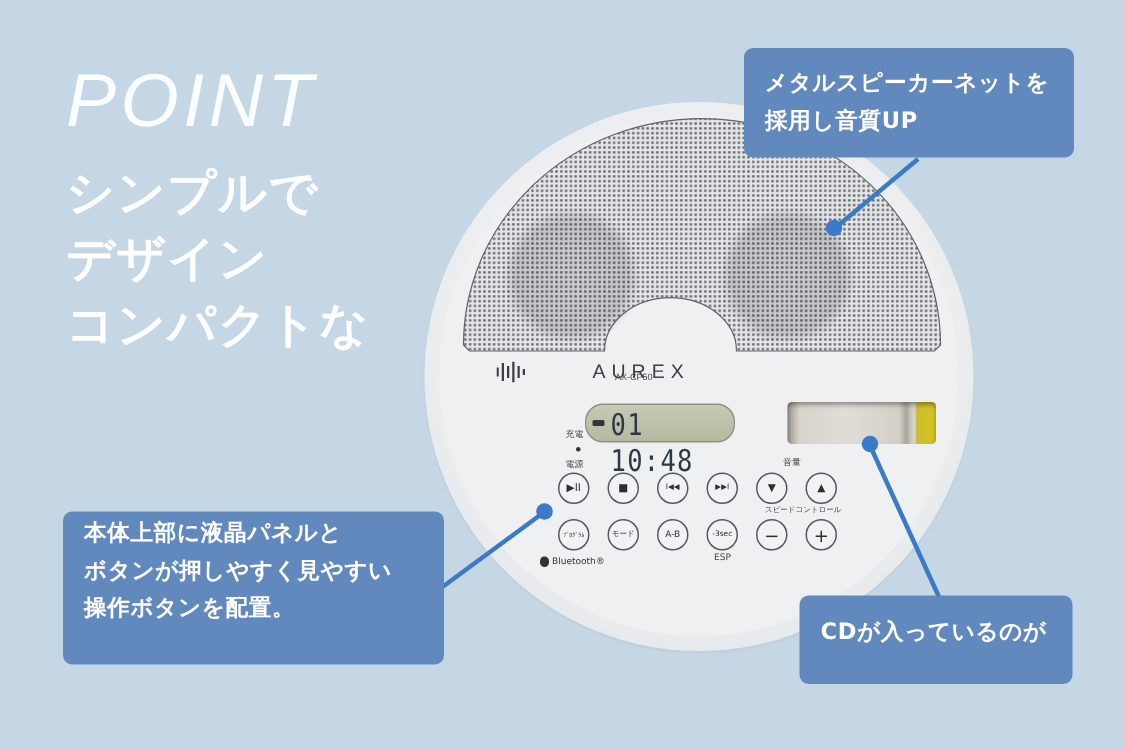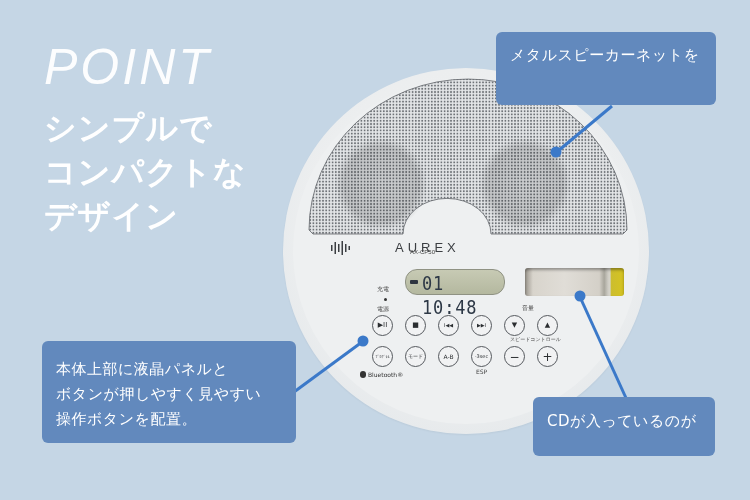--- a/index.html
+++ b/index.html
@@ -38,21 +38,21 @@
     background: #eef0f1;
   }
   .grille-svg { position: absolute; left: 0; top: 0; }
 
   .brand { position: absolute; left: 48px; top: 172px; display: flex; align-items: center; gap: 36px; }
   .brand-logo { width: 20px; height: 14px; margin-right: 8px; }
   .brand-name { font-size: 13px; letter-spacing: 4px; color: #3b3e42; font-family: "Liberation Sans", sans-serif; }
   .model { position: absolute; left: 127px; top: 181px; font-size: 6px; color: #444; font-family: "Liberation Sans", sans-serif; }
 
   .lcd {
-    position: absolute; left: 122px; top: 201px; width: 100px; height: 26px;
+    position: absolute; left: 107px; top: 201px; width: 100px; height: 26px;
     background: linear-gradient(#c7cab4, #b4b89f);
     border: 1px solid #8f9283; border-radius: 12px;
   }
   .lcd-tag { position: absolute; left: 4px; top: 10px; width: 8px; height: 4px; background: #2e3540; border-radius: 1px; }
   .lcd-digits {
     position: absolute; left: 16px; top: 1px;
     font-family: "DejaVu Sans Mono", monospace; font-size: 20px; color: #2d3846; letter-spacing: 1px;
     transform: scaleX(0.85); transform-origin: left;
   }
   .cd-window {
@@ -75,38 +75,38 @@
   .btn .g.big { font-size: 12px; }
   .bt-label { position: absolute; left: 77px; top: 303px; font-size: 6px; color: #333; display: flex; align-items: center; }
   .bt-icon { display: inline-block; width: 6px; height: 7px; border-radius: 3px; background: #333; margin-right: 2px; }
 
   
   .callout {
     position: absolute; background: #6289bd; color: #ffffff;
     border-radius: 6px; font-size: 15px; line-height: 25px; padding: 10px 14px;
     letter-spacing: 0.5px;
   }
-  .callout span { display: block; white-space: nowrap; }
+  .callout span { display: block; white-space: nowrap; font-weight: bold; }
   .callout-speaker { left: 496px; top: 32px; width: 220px; height: 73px; padding-top: 11px; }
-  .callout-panel { left: 42px; top: 341px; width: 254px; height: 102px; padding-top: 16px; }
+  .callout-panel { left: 42px; top: 341px; width: 254px; height: 102px; padding-top: 2px; }
   .callout-cd { left: 533px; top: 397px; width: 182px; height: 59px; padding-top: 12px; }
 
   .overlay { position: absolute; left: 0; top: 0; pointer-events: none; }
 </style>
 </head>
 <body>
 
 <div class="stage">
 
   <div class="headline">
     <div class="point-label">POINT</div>
     <div class="feature-title">
       <span>シンプルで</span>
+      <span>デザイン</span>
       <span>コンパクトな</span>
-      <span>デザイン</span>
     </div>
   </div>
 
   <div class="device">
     <div class="device-rim"></div>
 
     <svg class="grille-svg" width="366" height="366" viewBox="0 0 366 366">
       <defs>
         <pattern id="holes" width="3.2" height="3.2" patternUnits="userSpaceOnUse">
           <rect width="3.2" height="3.2" fill="#e4e6e8"></rect>
@@ -198,20 +198,21 @@
     <line x1="612" y1="106" x2="558" y2="151" stroke="#3b79c9" stroke-width="3"></line>
     <circle cx="556" cy="152" r="5.5" fill="#3b79c9"></circle>
     <line x1="294" y1="392" x2="362" y2="342" stroke="#3b79c9" stroke-width="3"></line>
     <circle cx="363" cy="341" r="5.5" fill="#3b79c9"></circle>
     <line x1="580" y1="297" x2="626" y2="398" stroke="#3b79c9" stroke-width="3"></line>
     <circle cx="580" cy="296" r="5.5" fill="#3b79c9"></circle>
   </svg>
 
   <div class="callout callout-speaker">
     <span>メタルスピーカーネットを</span>
+    <span>採用し音質UP</span>
   </div>
 
   <div class="callout callout-panel">
     <span>本体上部に液晶パネルと</span>
     <span>ボタンが押しやすく見やすい</span>
     <span>操作ボタンを配置。</span>
   </div>
 
   <div class="callout callout-cd">
     <span>CDが入っているのが</span>

